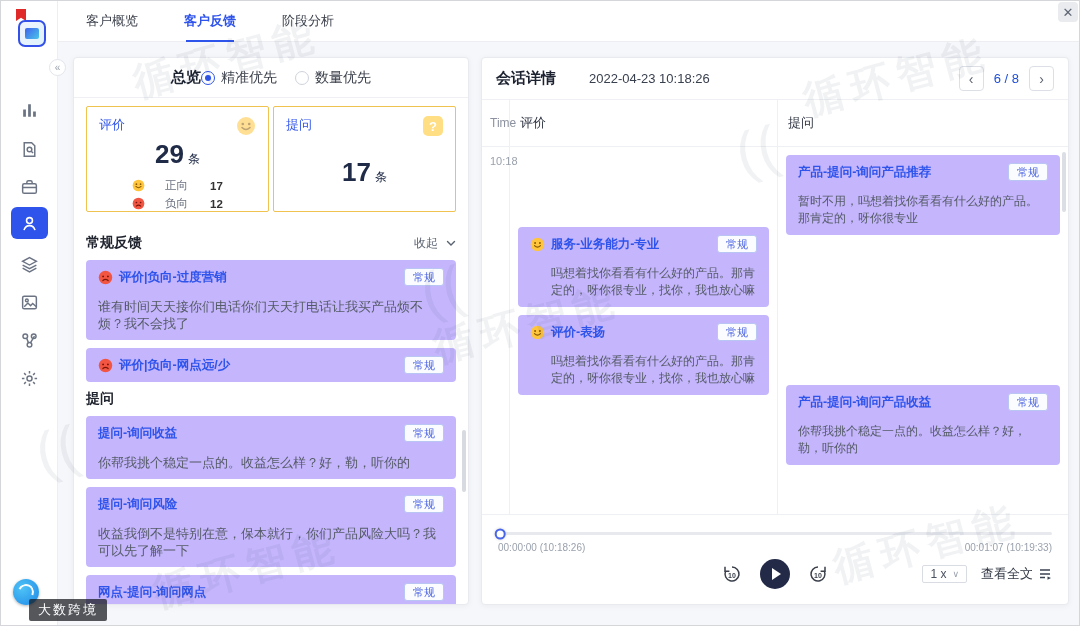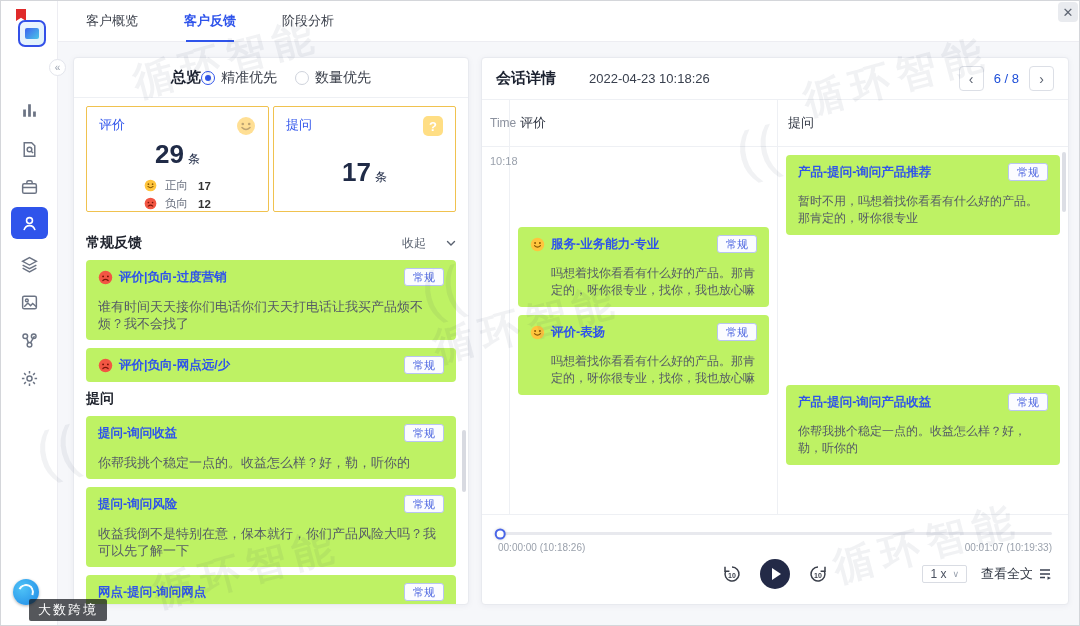--- a/index.html
+++ b/index.html
@@ -45,28 +45,28 @@
   .stat-card { flex:1; height:106px; border:1px solid #f0c24f; border-radius:2px; padding:9px 12px 6px; position:relative; background:#fff; }
   .stat-top { display:flex; justify-content:space-between; align-items:flex-start; }
   .stat-label { color:#2f54eb; font-size:13px; }
   .stat-corner { opacity:.55; }
   .stat-corner svg { width:20px; height:20px; }
   .q-icon { width:20px; height:20px; border-radius:5px; background:#ffd666; color:#fff; font-weight:700; font-size:13px; display:flex; align-items:center; justify-content:center; opacity:.8; }
   .stat-num { text-align:center; font-size:26px; font-weight:700; color:#202b47; line-height:28px; }
   .stat-num .unit { font-size:12px; font-weight:400; margin-left:4px; color:#202b47; }
   .stat-card.center .stat-num { margin-top:22px; }
   .stat-break { margin-top:5px; display:flex; flex-direction:column; align-items:center; gap:3px; font-size:11.5px; color:#6b7280; }
-  .break-row { display:flex; align-items:center; gap:8px; }
+  .break-row { display:flex; align-items:center; gap:20px; }
   .break-row b { color:#333; margin-left:2px; }
   .break-row svg { width:13px; height:13px; }
 
   .sect { display:flex; align-items:center; justify-content:space-between; font-size:14px; font-weight:700; color:#20242e; margin:0 0 8px; }
-  .collapse-link { font-size:12px; color:#5a6270; font-weight:400; display:flex; align-items:center; gap:20px; cursor:pointer; }
-
-  .feed-item { background:#bef264; border-radius:4px; padding:8px 12px; margin-bottom:8px; }
+  .collapse-link { font-size:12px; color:#5a6270; font-weight:400; display:flex; align-items:center; gap:8px; cursor:pointer; }
+
+  .feed-item { background:#c4b5fd; border-radius:4px; padding:8px 12px; margin-bottom:8px; }
   .feed-head { display:flex; align-items:center; gap:6px; }
   .feed-head svg.emoji { width:15px; height:15px; flex:none; }
   .feed-tag { color:#2f54eb; font-weight:700; font-size:12.5px; white-space:nowrap; }
   .badge { margin-left:auto; font-size:11px; color:#4a63e0; border:1px solid #b9c5f2; background:#fbfcff; border-radius:3px; padding:0 8px; line-height:16px; flex:none; }
   .feed-text { margin-top:12px; font-size:13px; line-height:17px; color:#555b66; }
   .lp-scroll { position:absolute; right:2px; top:372px; width:4px; height:62px; background:#d8dae1; border-radius:2px; }
 
   
   .rp-header { height:42px; flex:none; display:flex; align-items:center; padding:0 14px; border-bottom:1px solid #eef0f4;gap:19px; }
   .rp-title { font-size:15px; font-weight:700; color:#1c2230; }

